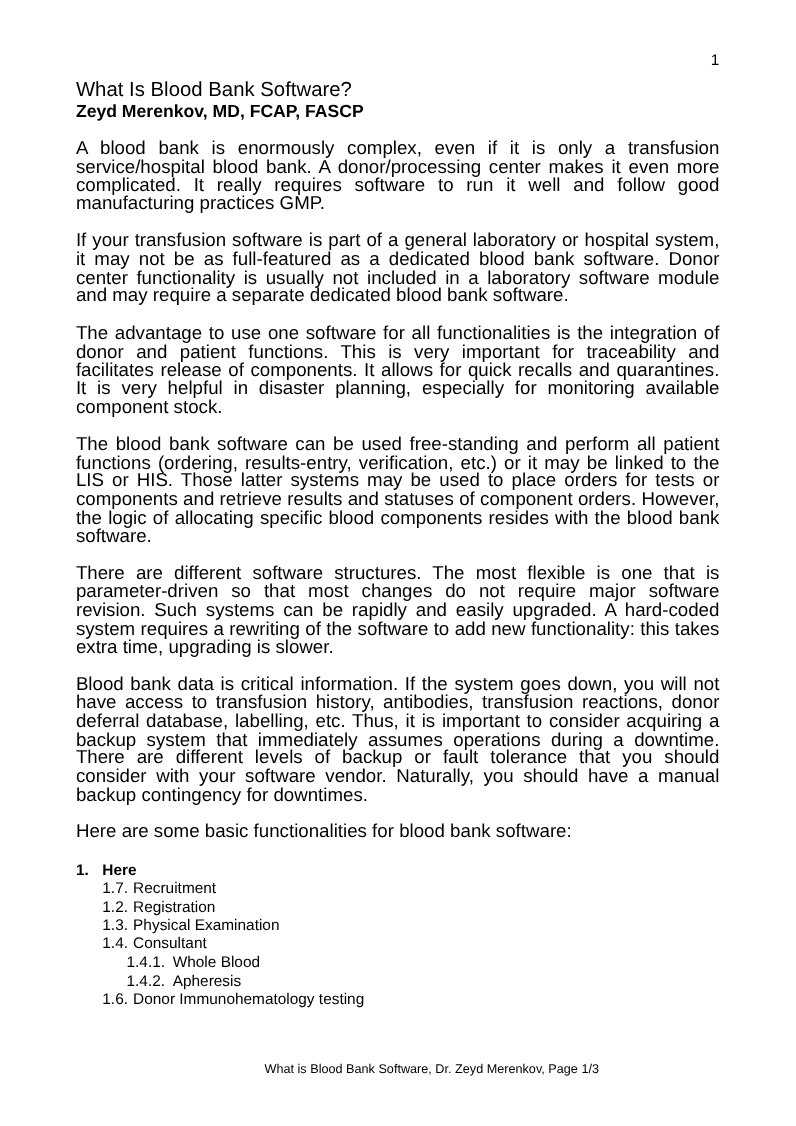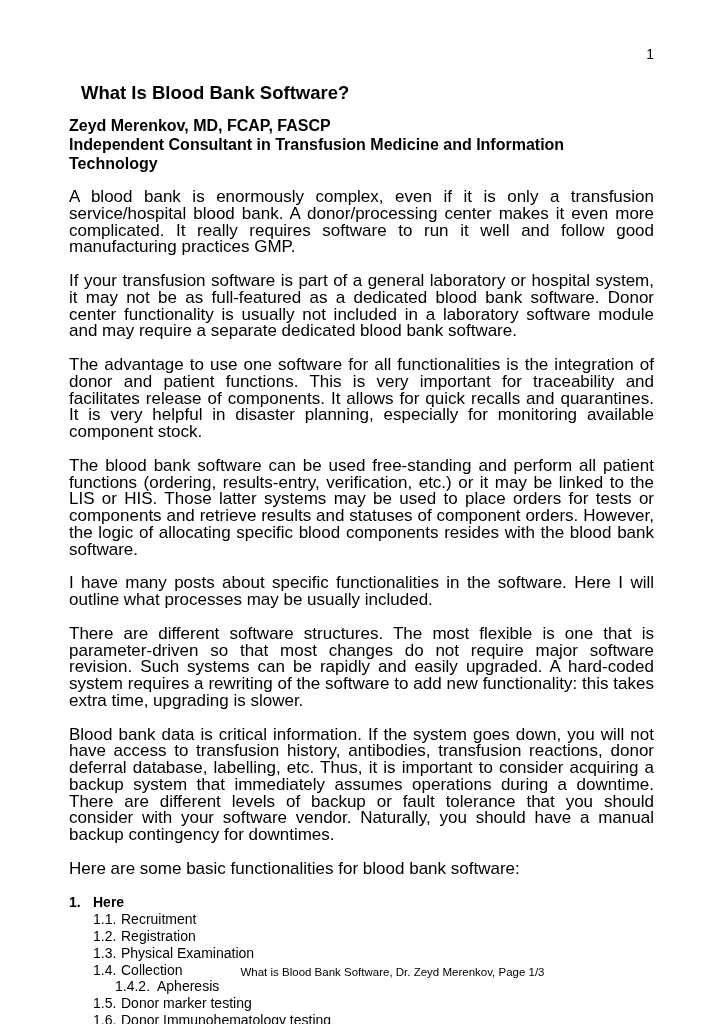--- a/index.html
+++ b/index.html
@@ -7,21 +7,21 @@
       width: 724px; height: 1024px; position: relative; overflow: hidden;
       font-family: "Liberation Sans", sans-serif; color: #000;
     }
     .page-number {
       position: absolute; top: 46px; right: 70px;
       font-size: 14px;
     }
     .content {
       position: absolute; left: 69px; top: 70px; width: 585px;
     }
-    .title { font-size: 18.5px; font-weight: bold; line-height: 22px; margin: 12px; }
+    .title { font-size: 18.5px; font-weight: normal; line-height: 22px; margin: 0; }
     .subtitle { font-size: 16px; font-weight: bold; line-height: 19px; margin: 0; }
     p.para {
       font-size: 17px; line-height: 16.8px; margin: 0 0 16.8px 0;
       text-align: justify;
     }
     .header-block { margin-bottom: 16px; }
     .outline { font-size: 14px; line-height: 16.8px; }
     .lvl1 { font-weight: bold; display: flex; }
     .lvl1 .num { width: 24px; }
     .lvl2 { display: flex; padding-left: 24px; }
@@ -35,60 +35,58 @@
   </style>
 </head>
 <body>
 
 <div class="page-number">1</div>
 
 <div class="content">
   <div class="header-block">
     <h1 class="title">What Is Blood Bank Software?</h1>
     <div class="subtitle">Zeyd Merenkov, MD, FCAP, FASCP</div>
-    <div class="subtitle">Independent Consultant in Transfusion Medicine and Information Technology</div>
   </div>
 
   <p class="para">A blood bank is enormously complex, even if it is only a transfusion service/hospital blood bank.  A donor/processing center makes it even more complicated.  It really requires software to run it well and follow good manufacturing practices GMP.</p>
   <p class="para">If your transfusion software is part of a general laboratory or hospital system, it may not be as full-featured as a dedicated blood bank software.  Donor center functionality is usually not included in a laboratory software module and may require a separate dedicated blood bank software.</p>
   <p class="para">The advantage to use one software for all functionalities is the integration of donor and patient functions.  This is very important for traceability and facilitates release of components.  It allows for quick recalls and quarantines.  It is very helpful in disaster planning, especially for monitoring available component stock.</p>
   <p class="para">The blood bank software can be used free-standing and perform all patient functions (ordering, results-entry, verification, etc.) or it may be linked to the LIS or HIS.  Those latter systems may be used to place orders for tests or components and retrieve results and statuses of component orders.  However, the logic of allocating specific blood components resides with the blood bank software.</p>
-  <p class="para">I have many posts about specific functionalities in the software.  Here I will outline what processes may be usually included.</p>
   <p class="para">There are different software structures.  The most flexible is one that is parameter-driven so that most changes do not require major software revision.  Such systems can be rapidly and easily upgraded.  A hard-coded system requires a rewriting of the software to add new functionality:  this takes extra time, upgrading is slower.</p>
   <p class="para">Blood bank data is critical information.  If the system goes down, you will not have access to transfusion history, antibodies, transfusion reactions, donor deferral database, labelling, etc.  Thus, it is important to consider acquiring a backup system that immediately assumes operations during a downtime.  There are different levels of backup or fault tolerance that you should consider with your software vendor.  Naturally, you should have a manual backup contingency for downtimes.</p>
   <p class="para">Here are some basic functionalities for blood bank software:</p>
 
   <div class="outline">
     <div class="lvl1">
       <span class="num">1.</span>
       <span>Here</span>
     </div>
     <div class="lvl2">
-      <span class="num">1.1.</span>
+      <span class="num">1.7.</span>
       <span>Recruitment</span>
     </div>
     <div class="lvl2">
       <span class="num">1.2.</span>
       <span>Registration</span>
     </div>
     <div class="lvl2">
       <span class="num">1.3.</span>
       <span>Physical Examination</span>
     </div>
     <div class="lvl2">
       <span class="num">1.4.</span>
-      <span>Collection</span>
+      <span>Consultant</span>
+    </div>
+    <div class="lvl3">
+      <span class="num">1.4.1.</span>
+      <span>Whole Blood</span>
     </div>
     <div class="lvl3">
       <span class="num">1.4.2.</span>
       <span>Apheresis</span>
-    </div>
-    <div class="lvl2">
-      <span class="num">1.5.</span>
-      <span>Donor marker testing</span>
     </div>
     <div class="lvl2">
       <span class="num">1.6.</span>
       <span>Donor Immunohematology testing</span>
     </div>
   </div>
 </div>
 
 <div class="footer">What is Blood Bank Software, Dr. Zeyd Merenkov, Page 1/3</div>
 

